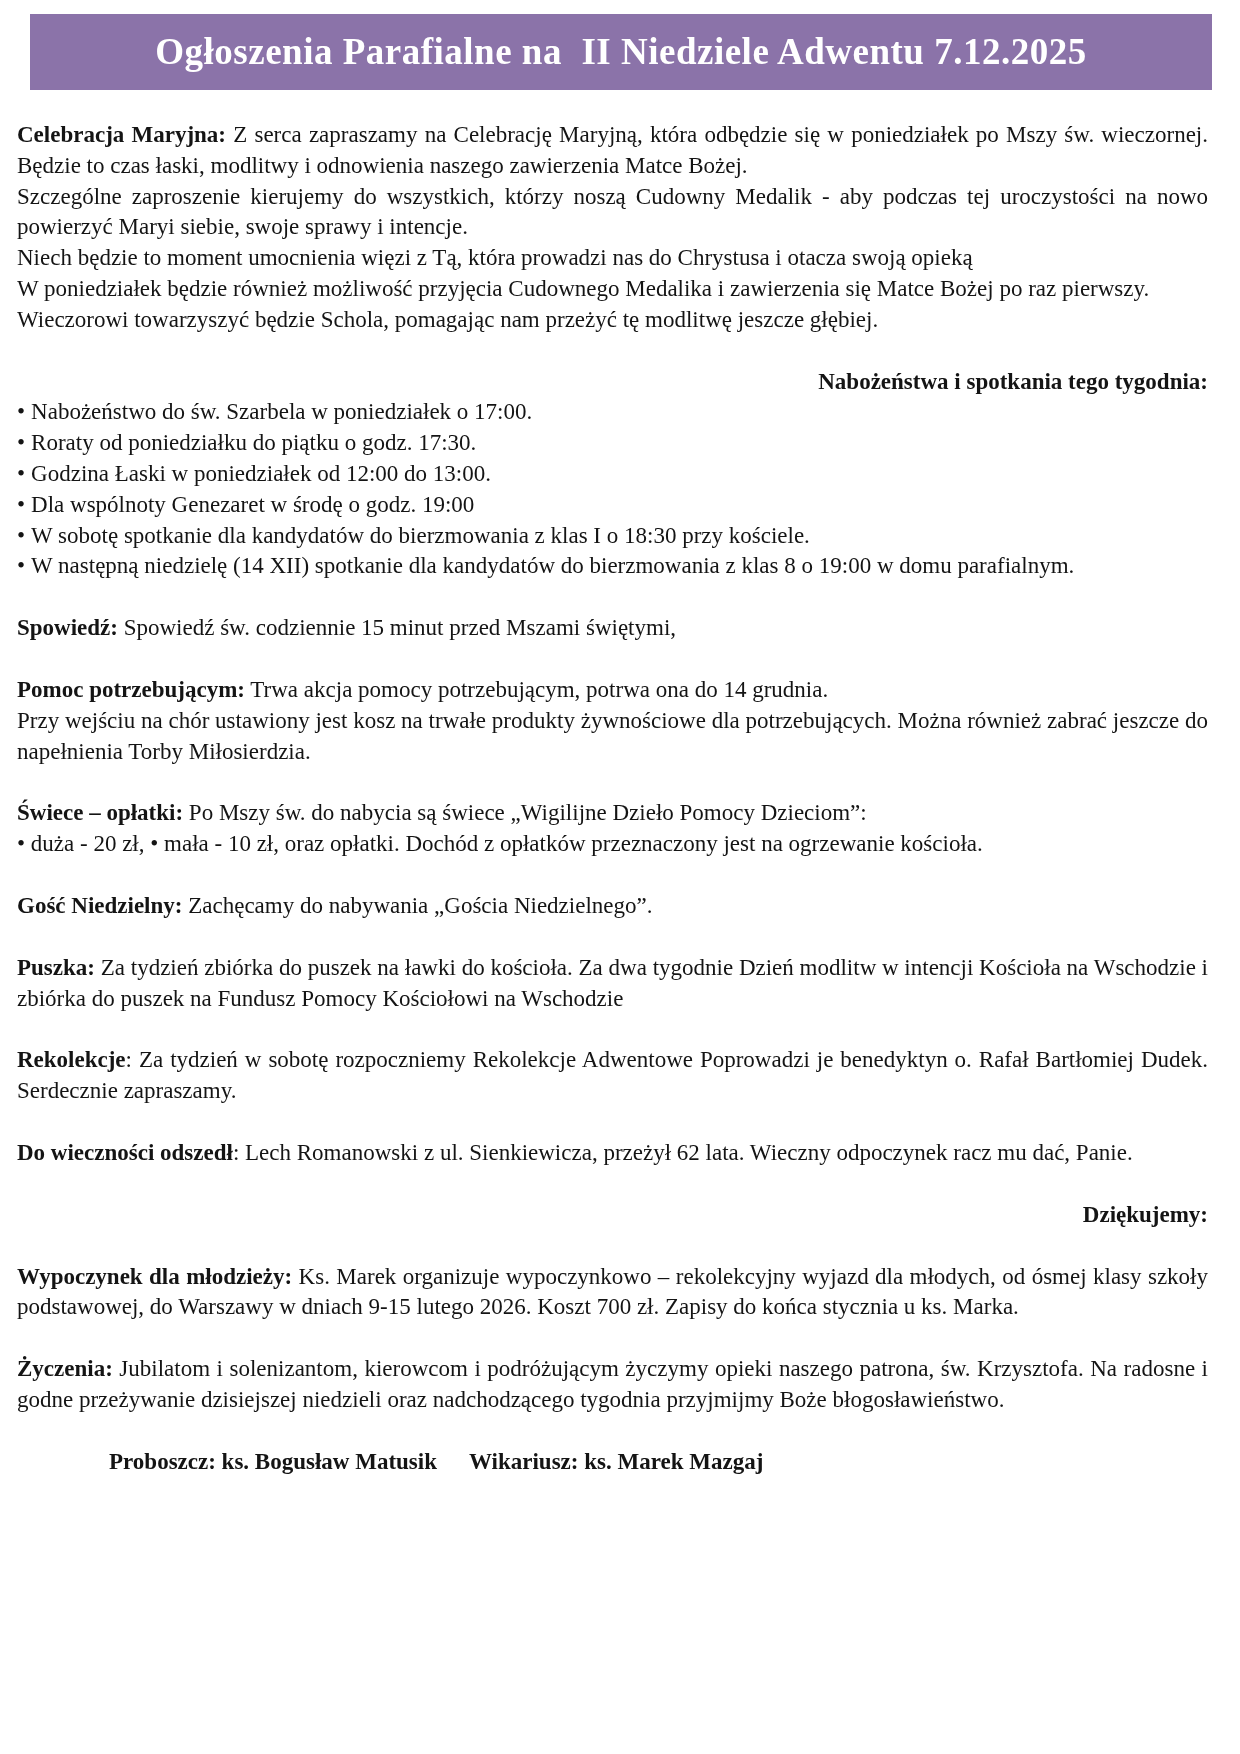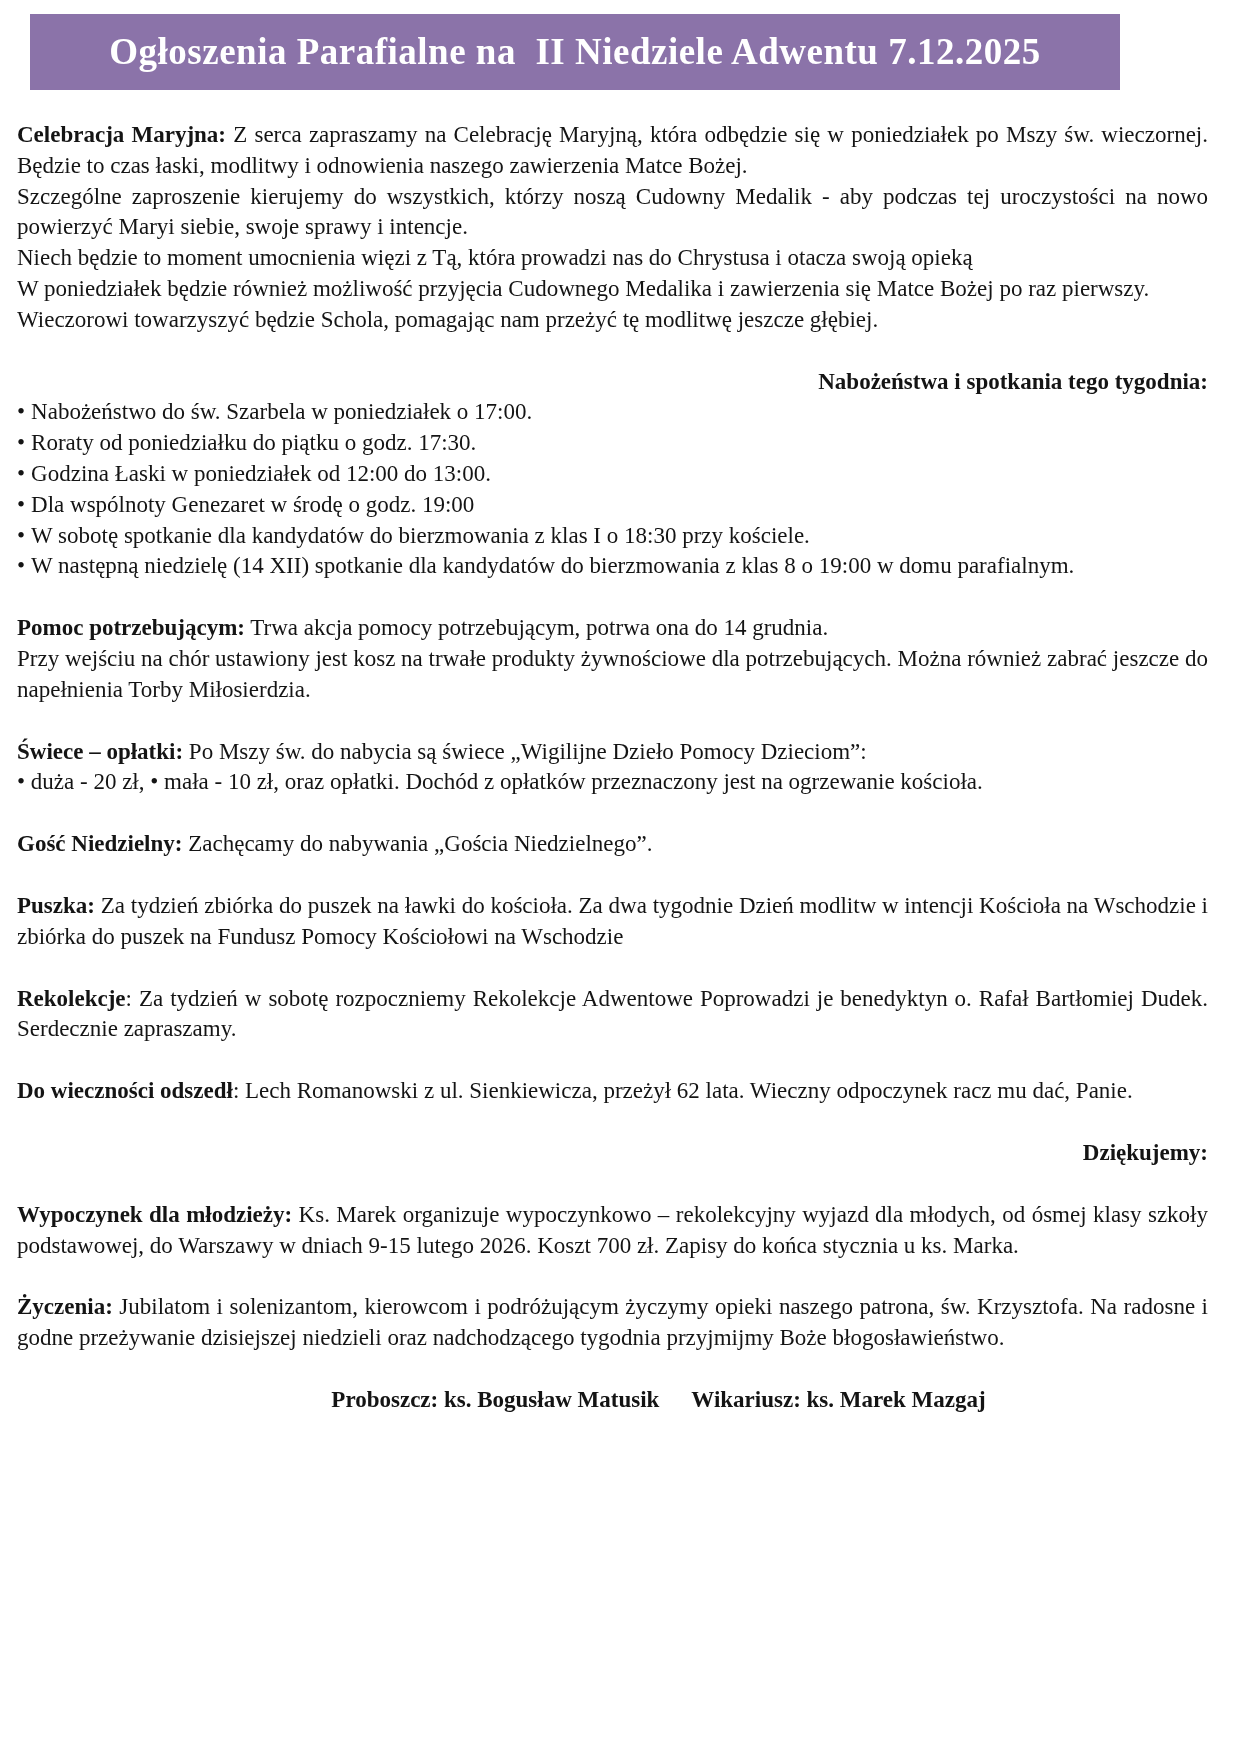--- a/index.html
+++ b/index.html
@@ -8,21 +8,21 @@
     width: 1240px; height: 1754px;
     background: #ffffff;
     font-family: "Liberation Serif", serif;
     font-size: 23px;
     line-height: 30.8px;
     color: #141414;
     overflow: hidden;
   }
   .header-bar {
     margin: 14px 0 0 30px;
-    width: 1090px; height: 76px;
+    width: 1182px; height: 76px;
     background: #8B73A9;
     display: flex; align-items: center; justify-content: center;
   }
   .header-title {
     color: #ffffff;
     font-weight: bold;
     font-size: 37px;
     letter-spacing: 0.5px;
     white-space: pre-wrap;
   }
@@ -30,21 +30,21 @@
   section { margin: 0; }
   section + section { margin-top: 31px; }
   p { margin: 0; text-align: justify; }
   p.heading-only { text-align: right; }
   b.sec-label { font-weight: bold; }
   .bullet-glyph { margin-right: 6px; }
   footer.signature {
     margin-top: 31px;
     padding-left: 92px;
     font-weight: bold;
-    text-align: center;
+    text-align: left;
   }
   footer.signature .sep { display: inline-block; width: 32px; }
 </style>
 </head>
 <body>
 
 <header class="header-bar">
   <span class="header-title">Ogłoszenia Parafialne na  II Niedziele Adwentu 7.12.2025</span>
 </header>
 
@@ -61,20 +61,23 @@
   <section>
     <p class="heading-only"><b class="sec-label">Nabożeństwa i spotkania tego tygodnia:</b></p>
     <p><span class="bullet-glyph">•</span><span>Nabożeństwo do św. Szarbela w poniedziałek o 17:00.</span></p>
     <p><span class="bullet-glyph">•</span><span>Roraty od poniedziałku do piątku o godz. 17:30.</span></p>
     <p><span class="bullet-glyph">•</span><span>Godzina Łaski w poniedziałek od 12:00 do 13:00.</span></p>
     <p><span class="bullet-glyph">•</span><span>Dla wspólnoty Genezaret w środę o godz. 19:00</span></p>
     <p><span class="bullet-glyph">•</span><span>W sobotę spotkanie dla kandydatów do bierzmowania z klas I o 18:30 przy kościele.</span></p>
     <p><span class="bullet-glyph">•</span><span>W następną niedzielę (14 XII) spotkanie dla kandydatów do bierzmowania z klas 8 o 19:00 w domu parafialnym.</span></p>
   </section>
 
+  <section>
+    <p><b class="sec-label">Spowiedź:</b> <span>Spowiedź św. codziennie 15 minut przed Mszami świętymi,</span></p>
+  </section>
 
   <section>
     <p><b class="sec-label">Pomoc potrzebującym:</b> <span>Trwa akcja pomocy potrzebującym, potrwa ona do 14 grudnia.</span></p>
     <p><span>Przy wejściu na chór ustawiony jest kosz na trwałe produkty żywnościowe dla potrzebujących. Można również zabrać jeszcze do napełnienia Torby Miłosierdzia.</span></p>
   </section>
 
   <section>
     <p><b class="sec-label">Świece – opłatki:</b> <span>Po Mszy św. do nabycia są świece „Wigilijne Dzieło Pomocy Dzieciom”:</span></p>
     <p><span>• duża - 20 zł, • mała - 10 zł, oraz opłatki. Dochód z opłatków przeznaczony jest na ogrzewanie kościoła.</span></p>
   </section>

